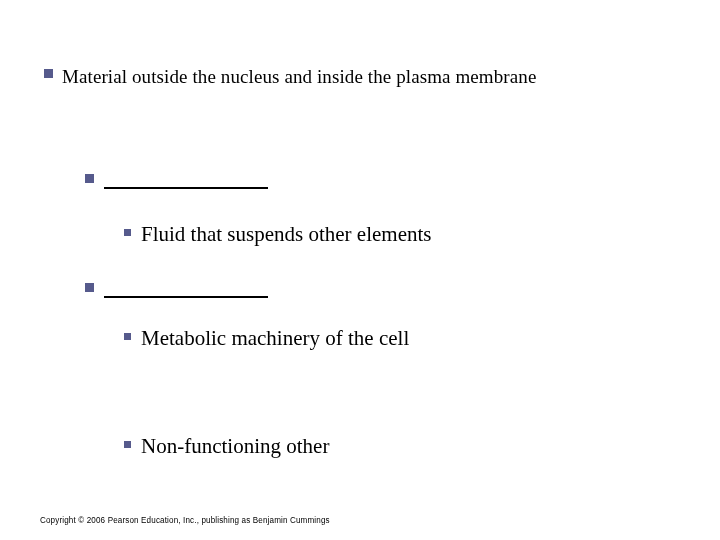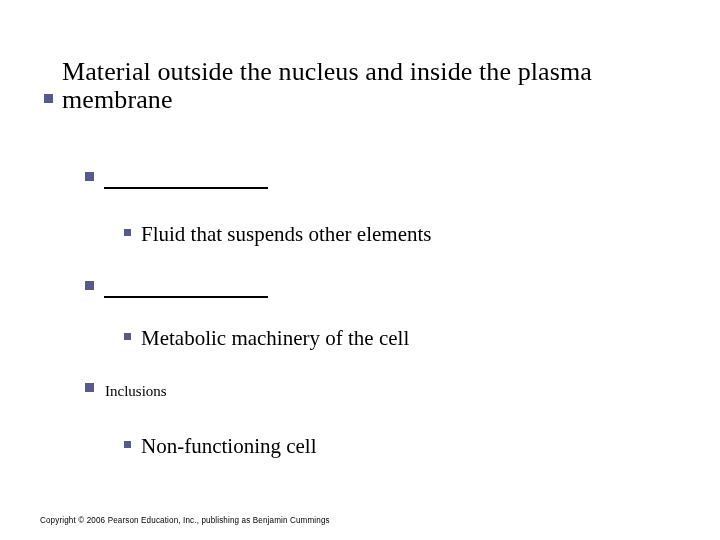--- a/index.html
+++ b/index.html
@@ -51,37 +51,37 @@
     white-space: normal;
   }
   .lvl1 .bullet {
     width: 9px;
     height: 9px;
     margin-right: 9px;
     position: relative;
     top: -6px;
   }
   .lvl1 .btxt {
-    font-size: 26px;
-    line-height: 28px;
+    font-size: 19px;
+    line-height: 38px;
     letter-spacing: 0.1px;
     max-width: 560px;
     text-indent: 0;
   }
 
   
   .lvl2 .bullet {
     width: 9px;
     height: 9px;
     margin-right: 11px;
     position: relative;
     top: -5px;
   }
   .lvl2 .btxt {
-    font-size: 15px;
+    font-size: 23px;
     line-height: 30px;
   }
 
   
   .blankline {
     position: absolute;
     height: 2px;
     background: #000000;
   }
 
@@ -133,23 +133,20 @@
 
   <div class="row lvl2" style="left:85px; top:274px;">
     <span class="bullet" style="background: rgb(86, 90, 140);"></span><span class="btxt" style="color:transparent;">______</span>
   </div>
   <div class="blankline" style="left: 104px; top: 296px; width: 164px; background: rgb(0, 0, 0);"></div>
 
   <div class="row lvl3" style="left:124px; top:324px;text-align:right;">
     <span class="bullet" style="background: rgb(86, 90, 140);"></span><span class="btxt">Metabolic machinery of the cell</span>
   </div>
 
-  <div class="row lvl2" style="left:85px; top:376px;">
-    <span class="bullet" style="background: rgb(86, 90, 140);"></span><span class="btxt">Inclusions</span>
-  </div>
 
   <div class="row lvl3" style="left:124px; top:432px;">
-    <span class="bullet" style="background: rgb(86, 90, 140);"></span><span class="btxt">Non-functioning cell</span>
+    <span class="bullet" style="background: rgb(86, 90, 140);"></span><span class="btxt">Non-functioning other</span>
   </div>
 
   <div class="footer">Copyright © 2006 Pearson Education, Inc., publishing as Benjamin Cummings</div>
 
 </div>
 
 </body></html>

